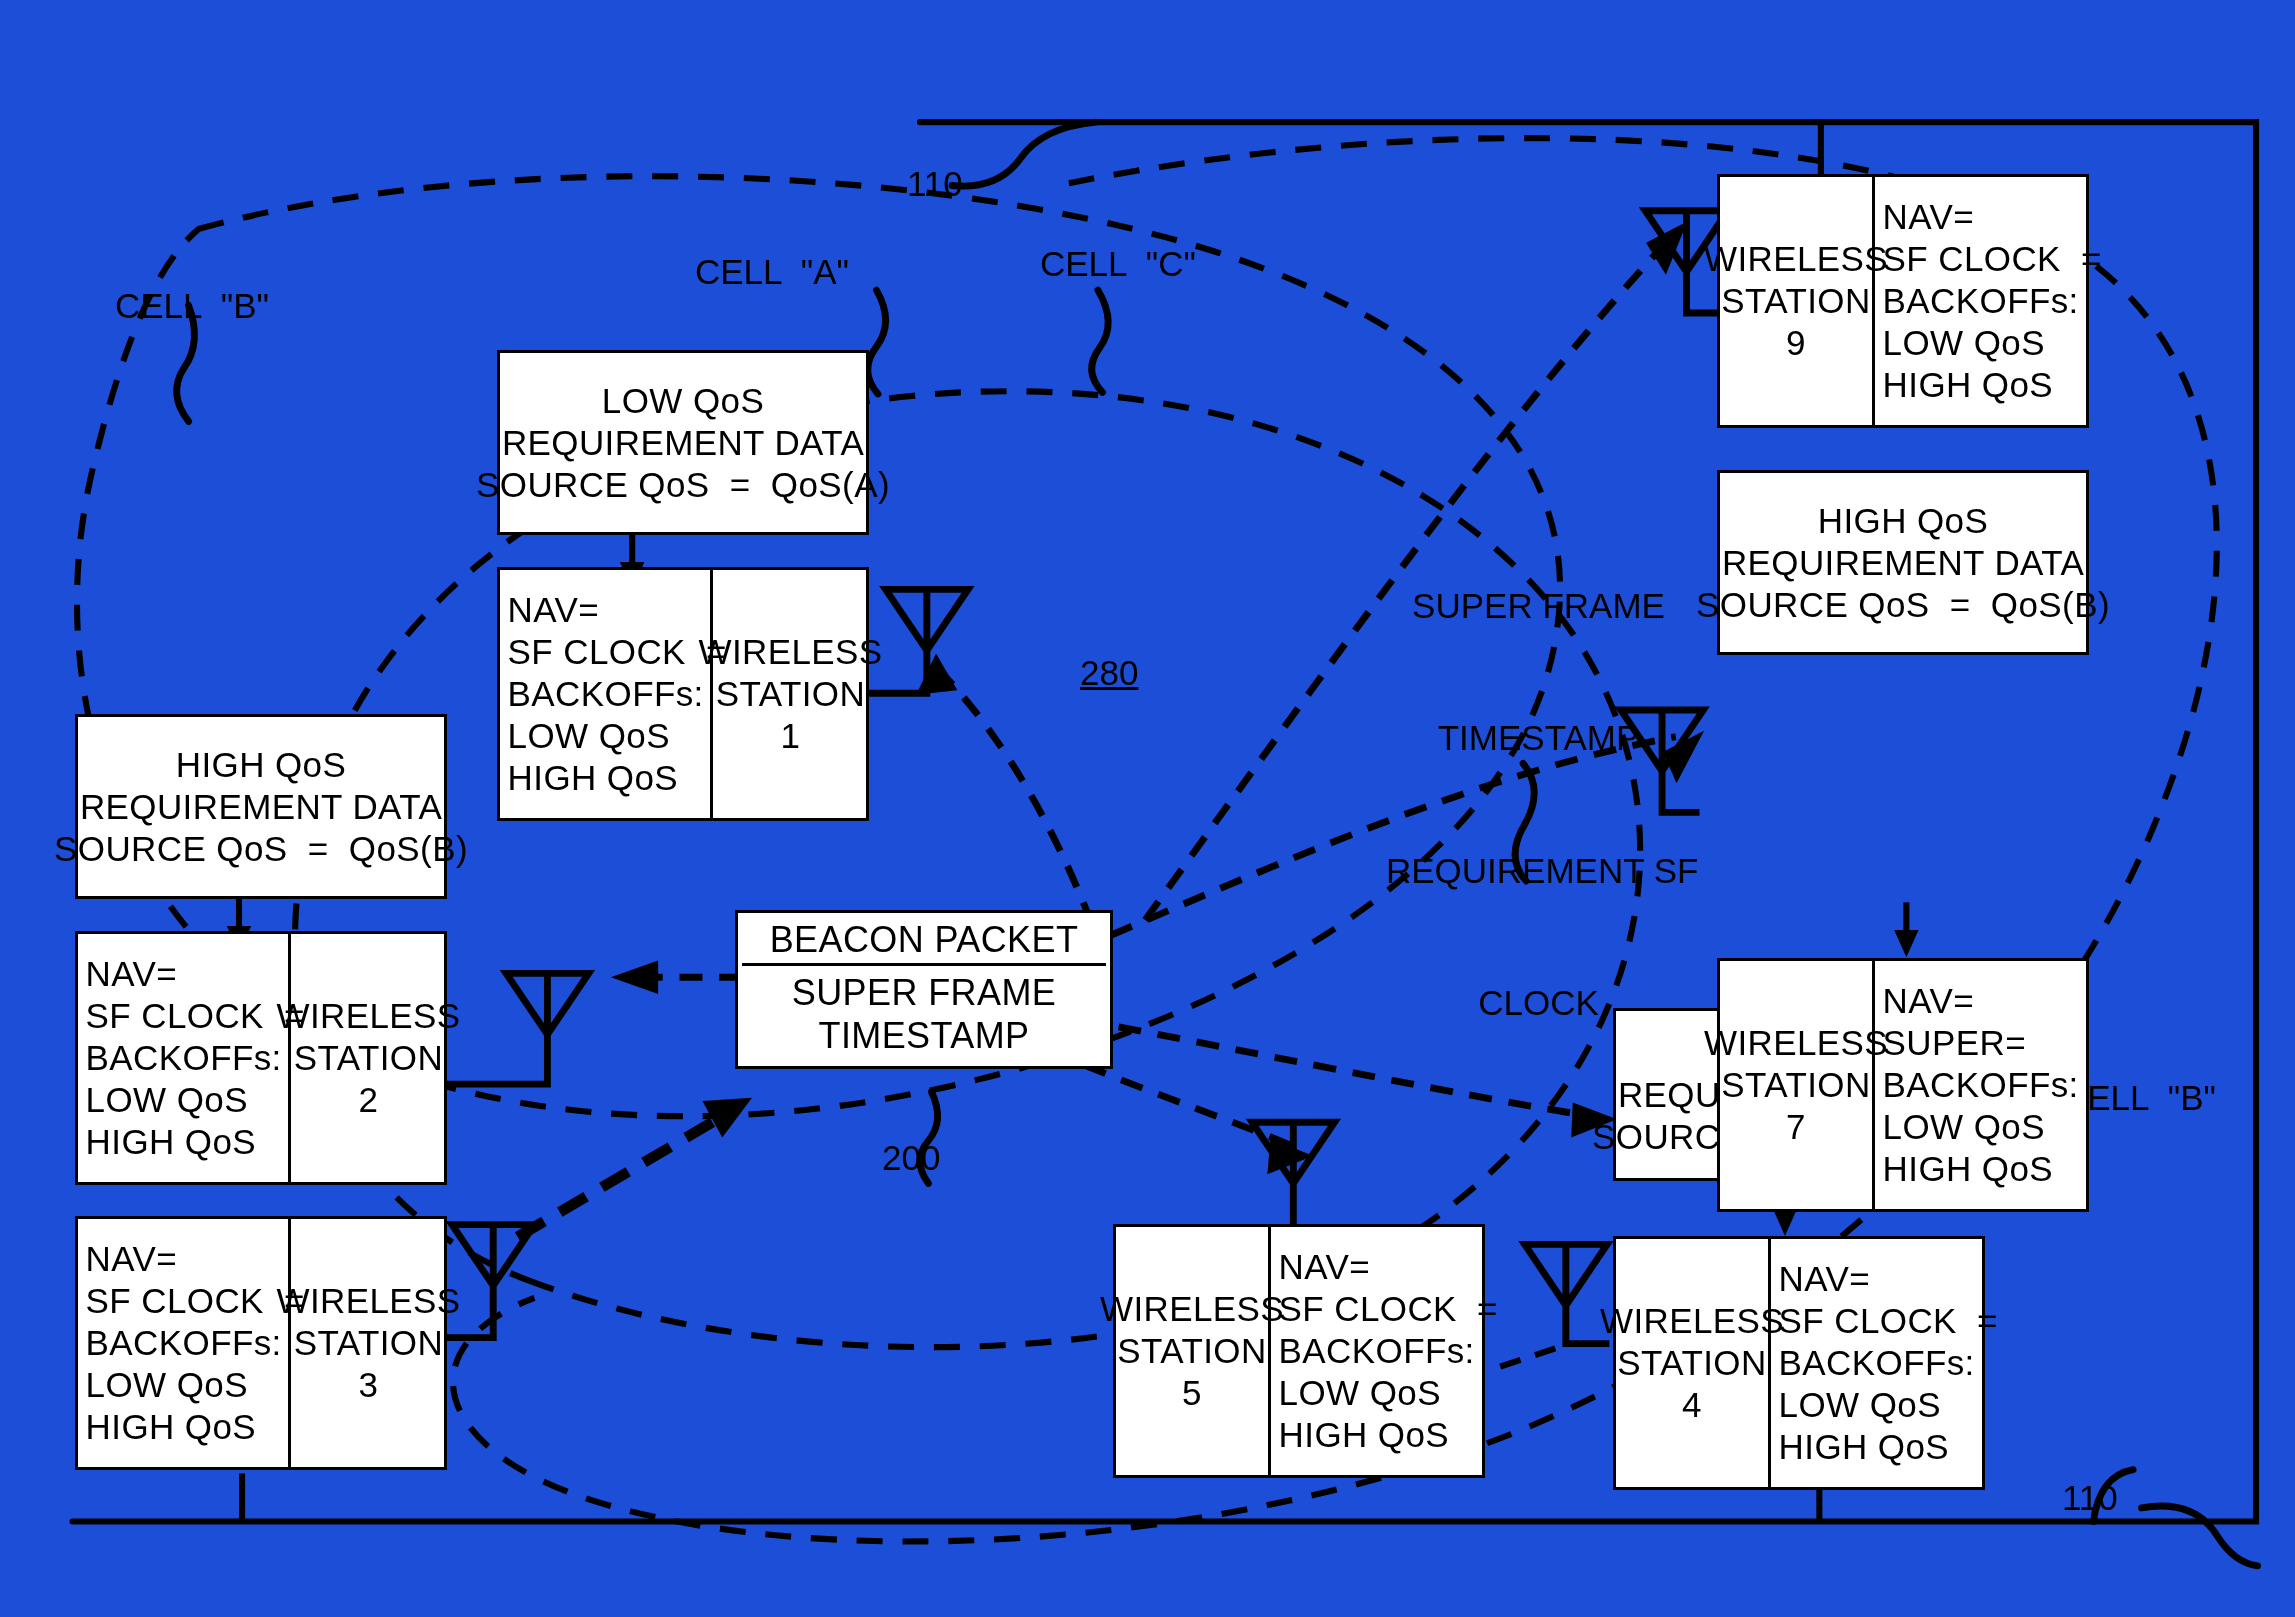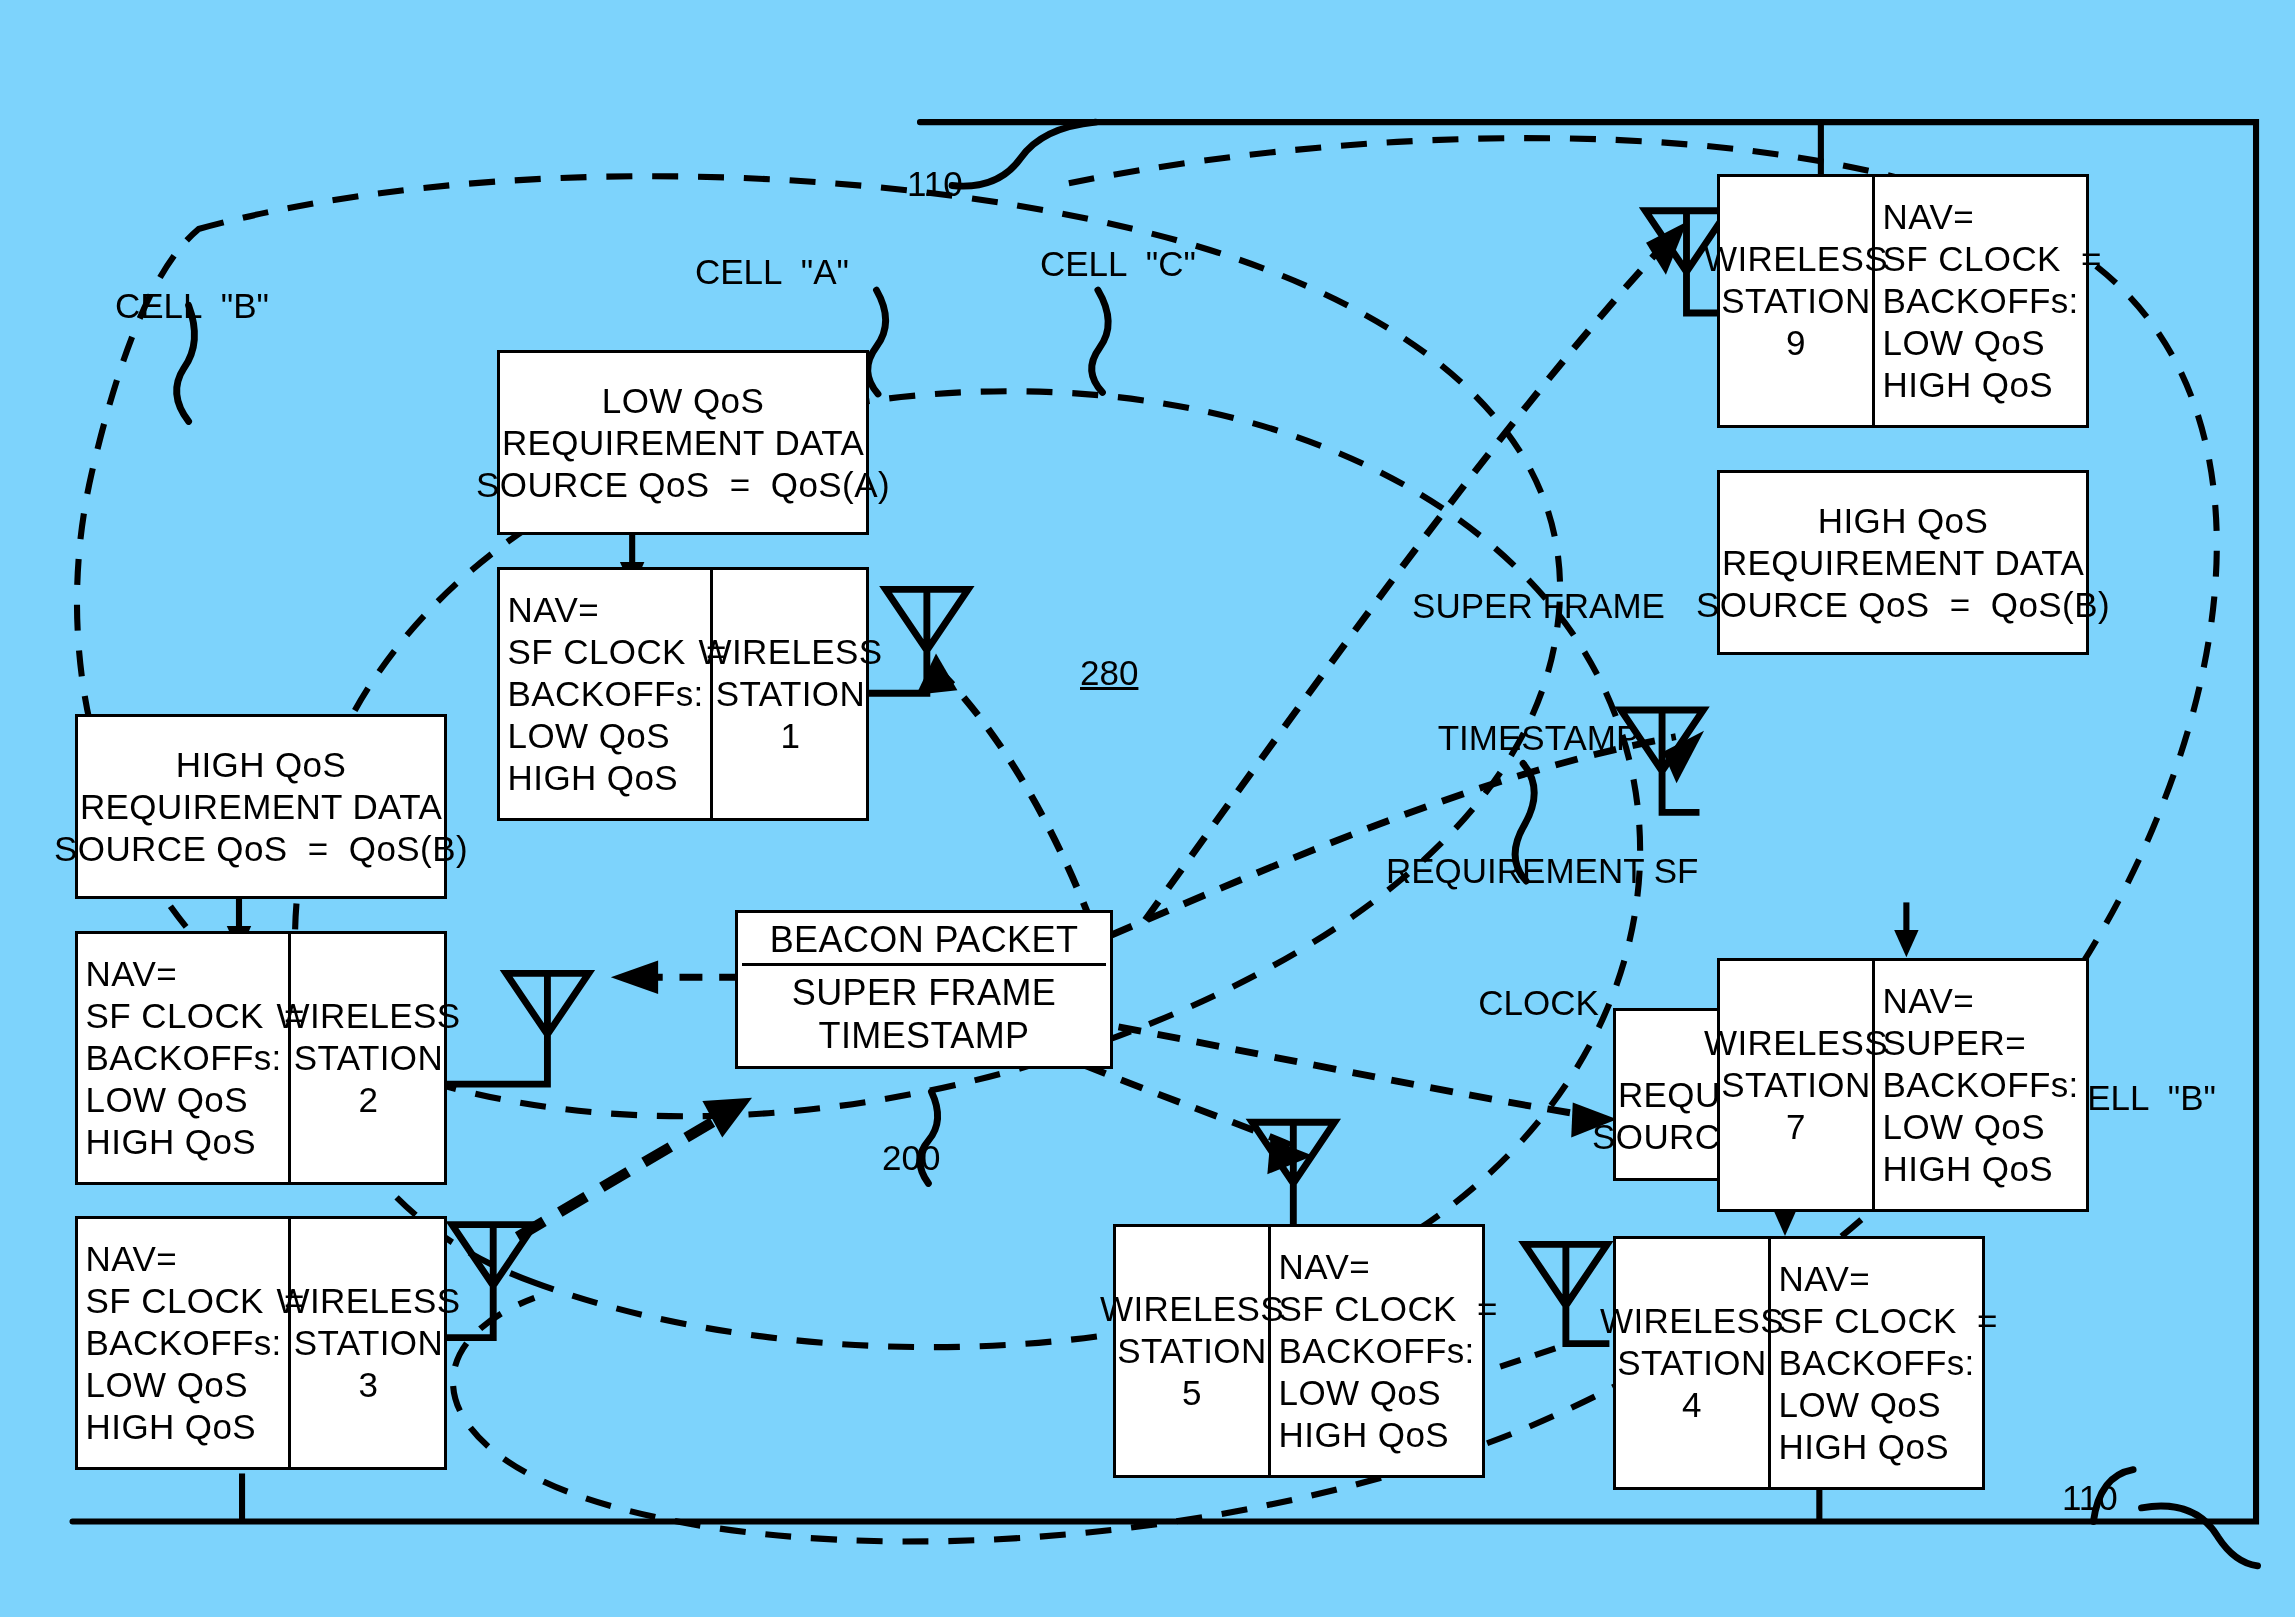--- a/index.html
+++ b/index.html
@@ -1,19 +1,19 @@
 <!DOCTYPE html>
 <html style="font-size:12.2px"><head>
 <meta charset="utf-8">
 <style>
   html,body{margin:0;padding:0;background:#ffffff;}
   #root{
     position:relative;
     width:2295px;height:1617px;
-    background:#7dd3fc;
+    background:#1d4ed8;
     font-family:"Liberation Sans", sans-serif;
     color:#000;
     overflow:hidden;
   }
   #svgLayer{position:absolute;left:0;top:0;width:2295px;height:1617px;}
 
   
   .box{
     position:absolute;
     box-sizing:border-box;

